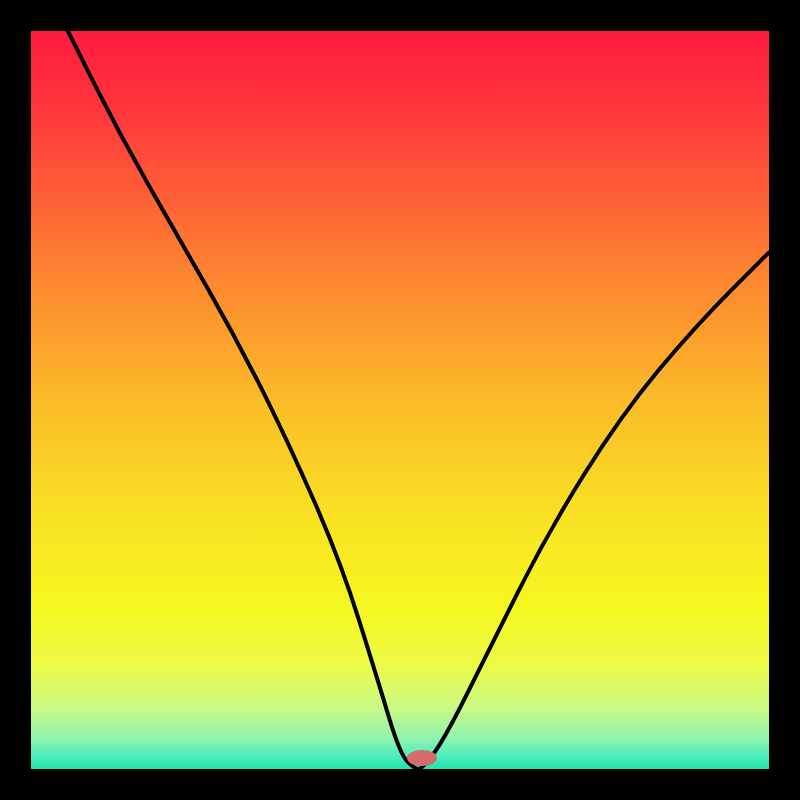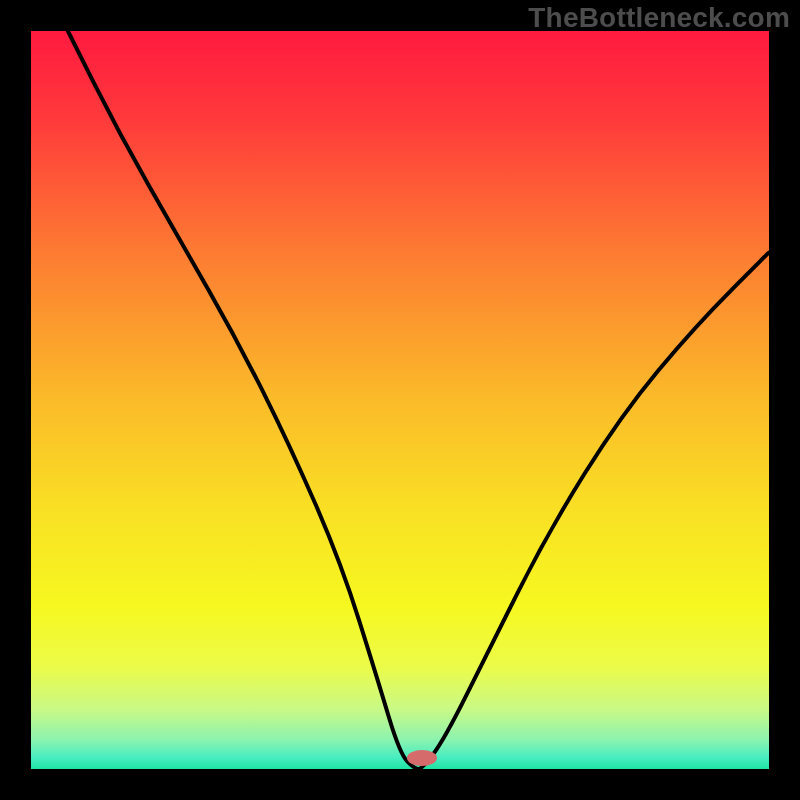--- a/index.html
+++ b/index.html
@@ -39,21 +39,20 @@
     display: block;
     width: 738px;
     height: 738px;
   }
 </style>
 </head>
 <body>
 
 <div class="outer">
 
-  <div class="watermark">TheBottleneck.com</div>
 
   <div class="plot-area">
     <svg id="plot-svg" viewBox="0 0 738 738" preserveAspectRatio="none">
       <defs>
         <linearGradient id="bg-grad" x1="0" y1="0" x2="0" y2="1">
             <stop offset="0%" stop-color="#ff1a3f"></stop>
             <stop offset="12%" stop-color="#ff3a3b"></stop>
             <stop offset="30%" stop-color="#fd7b32"></stop>
             <stop offset="50%" stop-color="#fbbb29"></stop>
             <stop offset="65%" stop-color="#f9e024"></stop>

